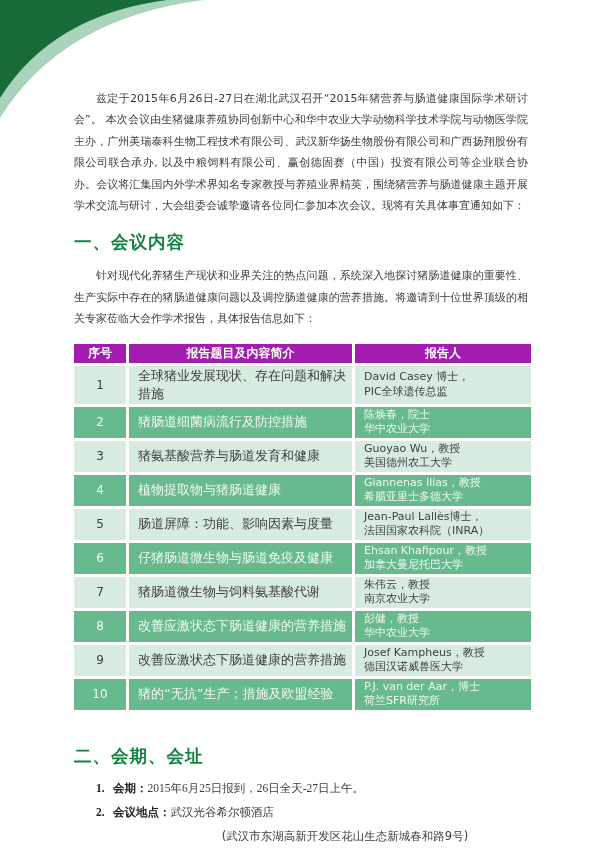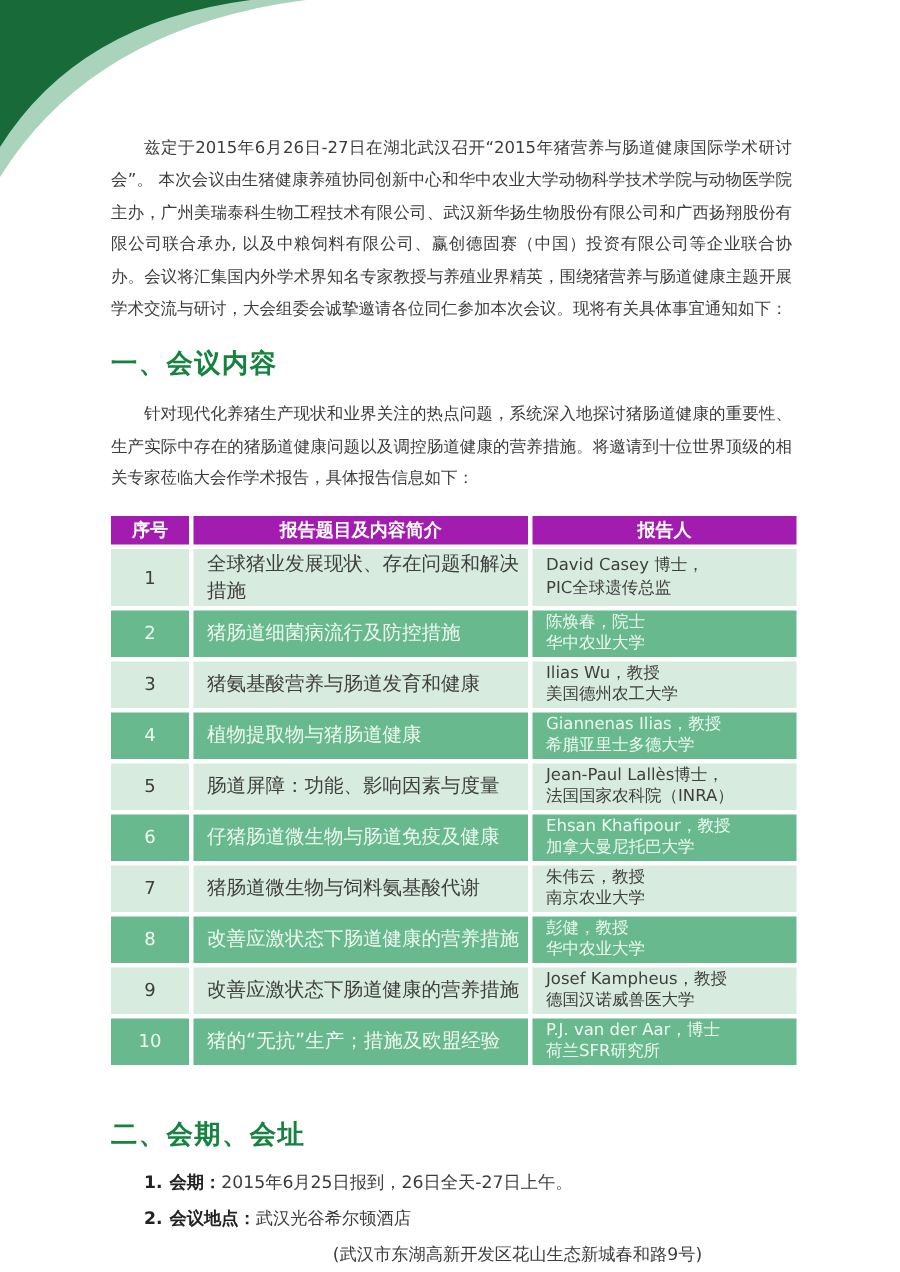--- a/index.html
+++ b/index.html
@@ -46,21 +46,21 @@
   td.cell-num{text-align:center;font-size:12px;}
   td.cell-topic{padding-left:9px !important;font-size:13px;text-align:left;}
   td.cell-speaker{padding-left:9px !important;font-size:11px;line-height:14.5px;text-align:left;}
   col.c-num{width:52px;}
   col.c-topic{width:223px;}
   col.c-speaker{width:176px;}
   tr.row-light td{background:#d8ebdf;color:#3f3f3f;}
   tr.row-dark td{background:#68ba8e;color:#eef9f2;}
   .section2-heading{margin-top:31px;}
   .item-list{margin-top:13px;font-size:11.5px;color:#2e2e2e;}
-  .item-line{margin:0 0 10px 0;line-height:14px;}
+  .item-line{margin:0 0 10px 0;line-height:14px;font-family:Liberation Serif, serif;}
   .item-num{display:inline-block;margin-left:22px;width:17px;font-weight:bold;color:#222;}
   .item-label{font-weight:bold;color:#222;}
   .item-text{color:#3c3c3c;}
   .item-sub{margin:0 0 10px 88px;line-height:14px;color:#3c3c3c;text-align:center;}
 </style>
 </head>
 <body>
 
 <div class="page">
 
@@ -104,21 +104,21 @@
             <td class="cell-topic">猪肠道细菌病流行及防控措施</td>
             <td class="cell-speaker">
               <div>陈焕春，院士</div>
               <div>华中农业大学</div>
             </td>
           </tr>
           <tr class="row-light">
             <td class="cell-num">3</td>
             <td class="cell-topic">猪氨基酸营养与肠道发育和健康</td>
             <td class="cell-speaker">
-              <div>Ilias Wu，教授</div>
+              <div>Guoyao Wu，教授</div>
               <div>美国德州农工大学</div>
             </td>
           </tr>
           <tr class="row-dark">
             <td class="cell-num">4</td>
             <td class="cell-topic">植物提取物与猪肠道健康</td>
             <td class="cell-speaker">
               <div>Giannenas Ilias，教授</div>
               <div>希腊亚里士多德大学</div>
             </td>

